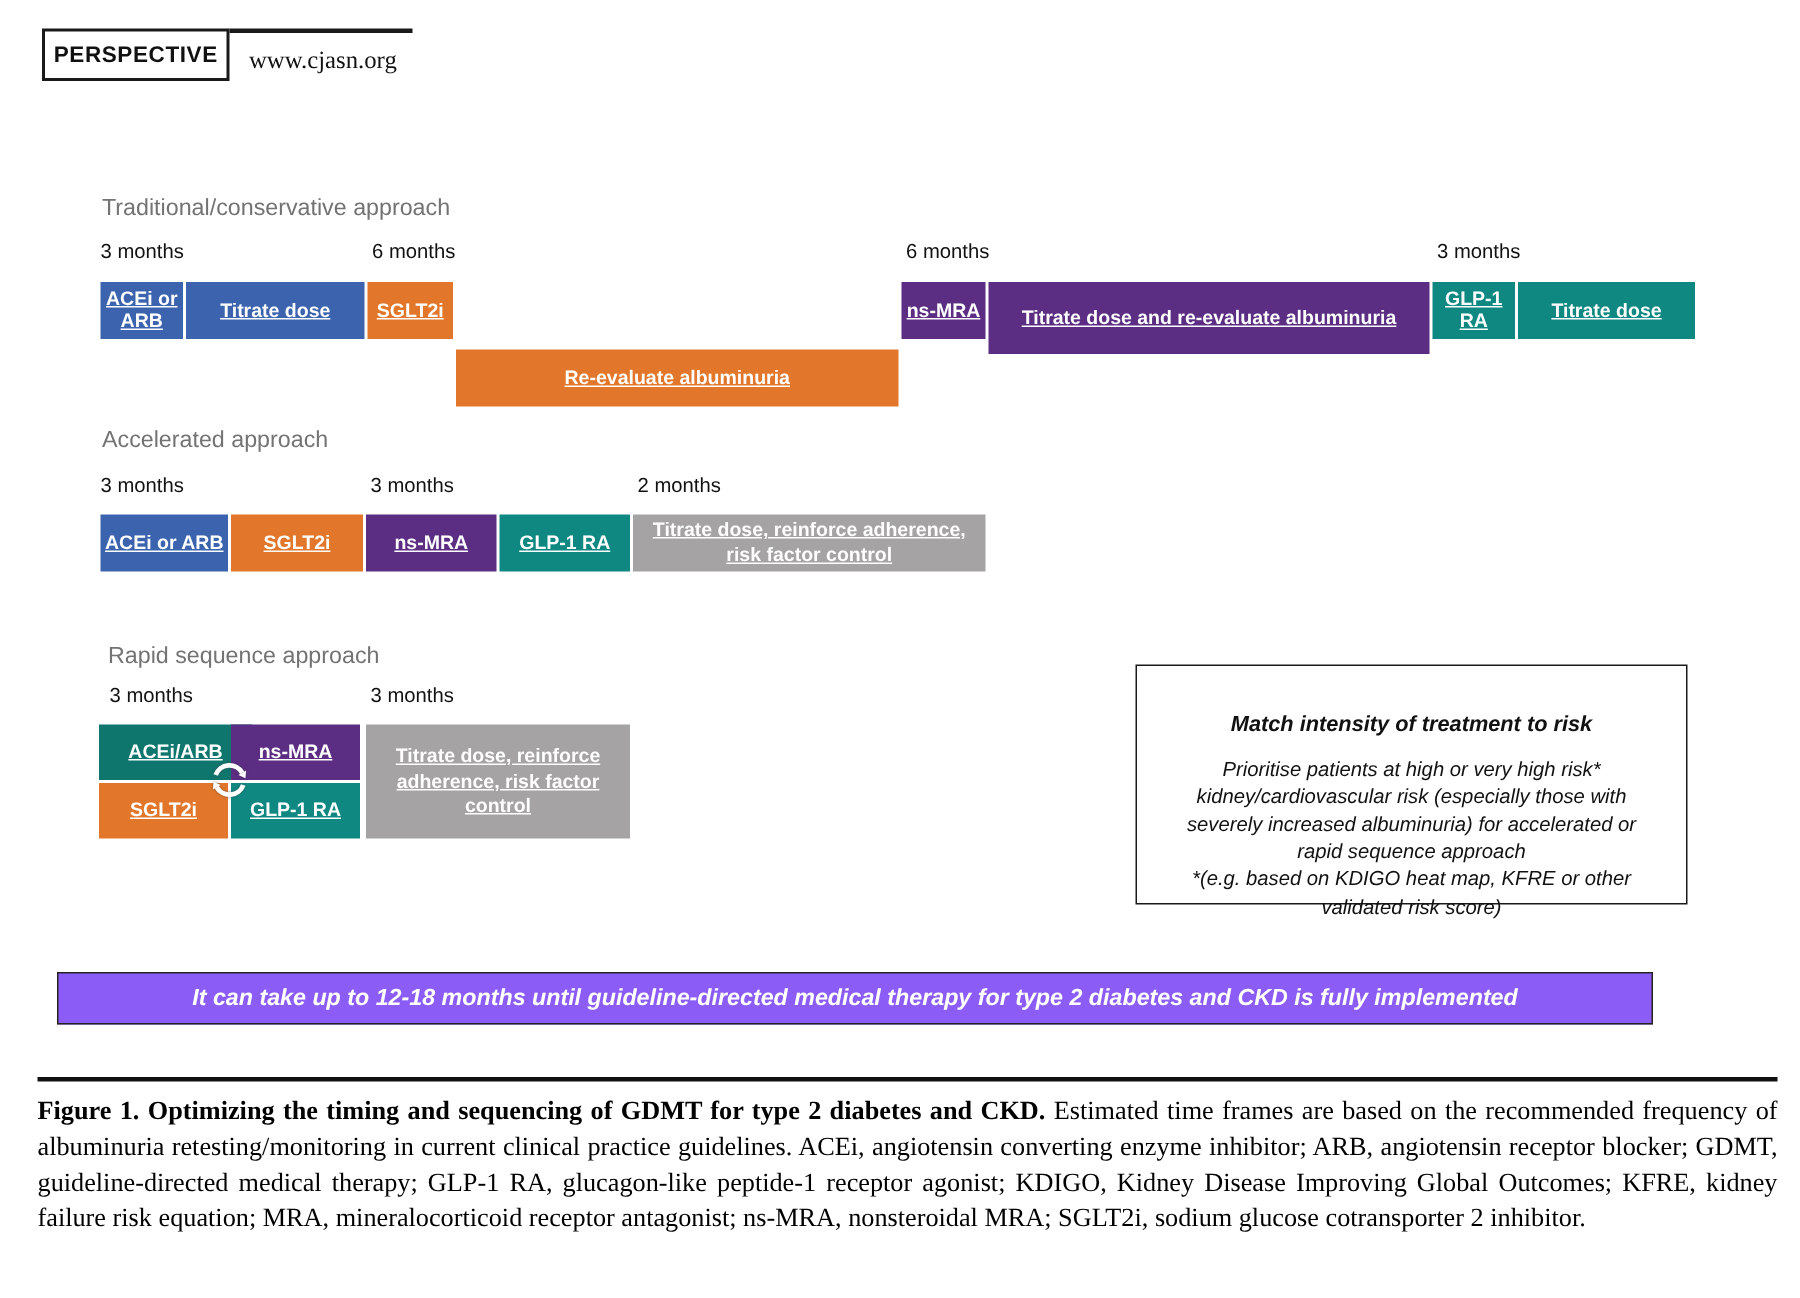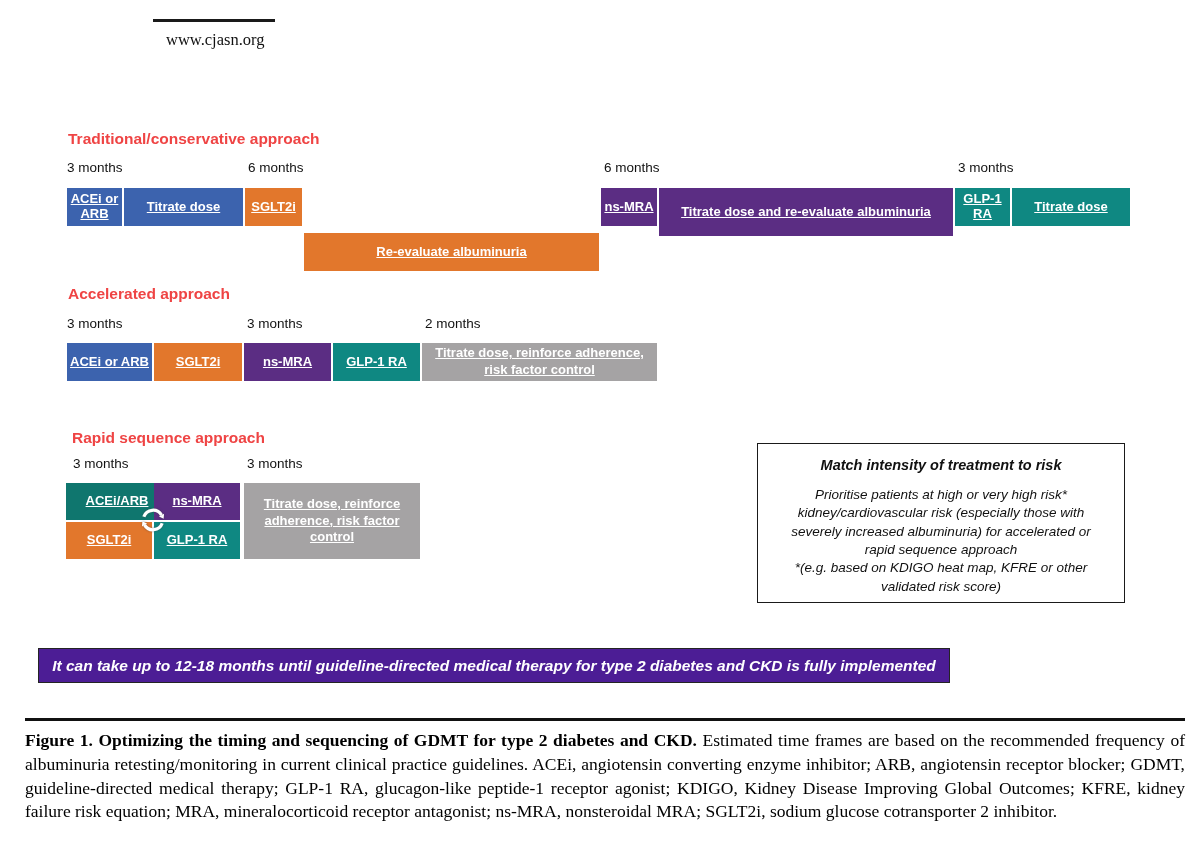--- a/index.html
+++ b/index.html
@@ -22,21 +22,21 @@
   .header-rule {
     position: absolute; left: 153px; top: 19px; width: 122px; height: 2.5px;
     background: #1a1a1a;
   }
   .journal-url {
     position: absolute; left: 166px; top: 30px; width: 108px;
     font-family: "Liberation Serif", serif; font-size: 16.5px; color: #111;
   }
   
   .sec-title {
-    position: absolute; font-weight: bold; font-size: 15.5px; color: #ef4444;
+    position: absolute; font-weight: normal; font-size: 15.5px; color: #737373;
     white-space: nowrap;
   }
   .months {
     position: absolute; font-size: 13.5px; color: #111; white-space: nowrap;
   }
   
   .blk {
     position: absolute;
     display: flex; align-items: center; justify-content: center;
     text-align: center;
@@ -57,50 +57,53 @@
     font-style: italic; font-size: 13.5px; line-height: 1.16;
     text-align: center; color: #111; white-space: pre-line;
   }
   
   .risk-box {
     position: absolute; left: 757px; top: 443px; width: 368px; height: 160px;
     border: 1.5px solid #1a1a1a; background: #fff;
     text-align: center; color: #111;
   }
   .risk-title {
-    margin-top: 13px; font-weight: bold; font-style: italic; font-size: 14.5px;
+    margin-top: 31px; font-weight: bold; font-style: italic; font-size: 14.5px;
   }
   .risk-body {
     margin-top: 13px; font-style: italic; font-size: 13.5px; line-height: 1.36;
     white-space: pre-line;
   }
   
   .banner {
-    position: absolute; left: 38px; top: 648px; width: 912px; height: 35px;
-    background: #4c1d95; border: 1.5px solid #242424;
+    position: absolute; left: 38px; top: 648px; width: 1064px; height: 35px;
+    background: #8b5cf6; border: 1.5px solid #242424;
     display: flex; align-items: center; justify-content: center;
     color: #ffffff; font-weight: bold; font-style: italic; font-size: 15.5px;
   }
   
   .caption-rule {
     position: absolute; left: 25px; top: 718px; width: 1160px; height: 3px;
     background: #111;
   }
   .caption {
     position: absolute; left: 25px; top: 729px; width: 1160px;
     font-family: "Liberation Serif", serif; font-size: 17.5px;
     line-height: 23.8px; text-align: justify; color: #000;
   }
   .caption b { font-weight: bold; }
 </style>
 </head>
 <body>
 
 <div class="page">
 
+  <div class="persp-box">
+    <span>PERSPECTIVE</span>
+  </div>
   <div class="header-rule"></div>
   <span class="journal-url">www.cjasn.org</span>
 
   <div class="sec-title" style="left:68px; top:130px">Traditional/conservative approach</div>
   <span class="months" style="left:67px;  top:160px">3 months</span>
   <span class="months" style="left:248px; top:160px">6 months</span>
   <span class="months" style="left:604px; top:160px">6 months</span>
   <span class="months" style="left:958px; top:160px">3 months</span>
 
   <div class="blk" style="left: 67px; top: 188px; width: 55px; height: 38px; background-color: rgb(60, 99, 174);">ACEi or ARB</div>

